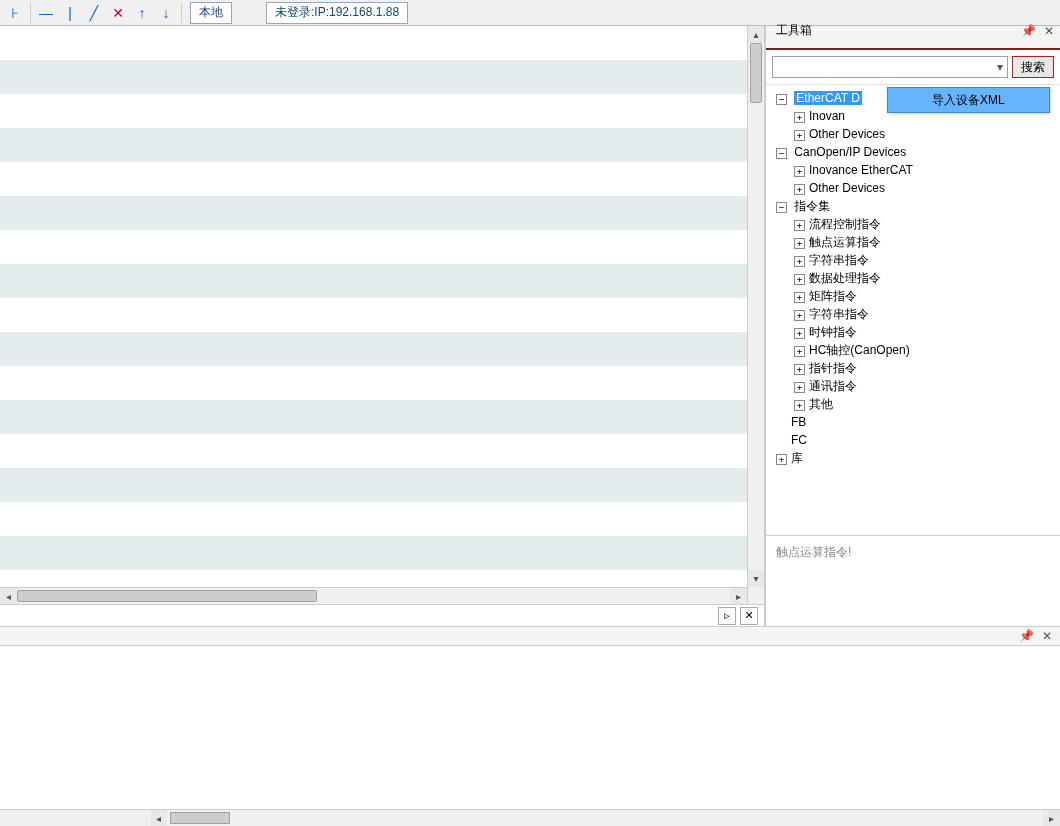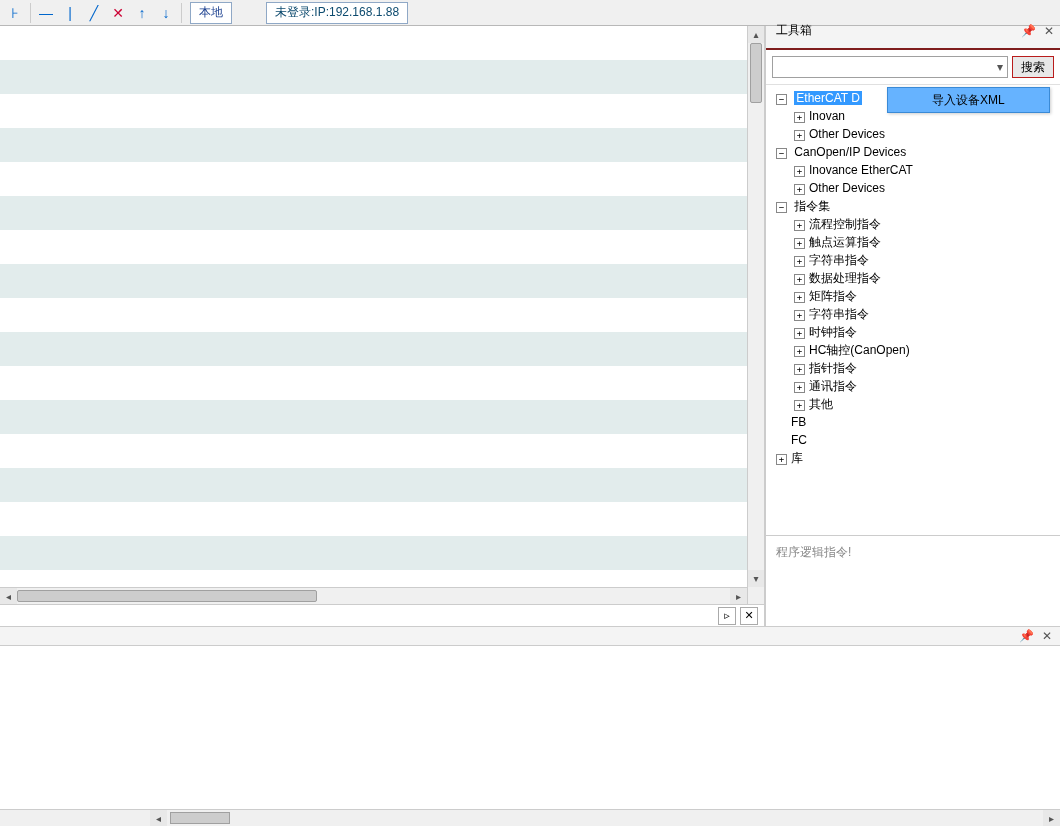--- a/index.html
+++ b/index.html
@@ -139,21 +139,21 @@
             <li><span class="tgl">+</span><span>指针指令</span></li>
             <li><span class="tgl">+</span><span>通讯指令</span></li>
             <li><span class="tgl">+</span><span>其他</span></li>
           </ul>
         </li>
         <li><span class="noexp"></span><span>FB</span></li>
         <li><span class="noexp"></span><span>FC</span></li>
         <li><span class="tgl">+</span><span>库</span></li>
       </ul>
     </div>
-    <div class="infobox">程序逻辑指令!</div>
+    <div class="infobox">触点运算指令!</div>
   </div>
 </div>
 
 <div class="bottomrow">
   <div class="bottom-header">
     <span>📌</span>
     <span>✕</span>
   </div>
   <div class="bottom-body">
     <div class="hscroll">

